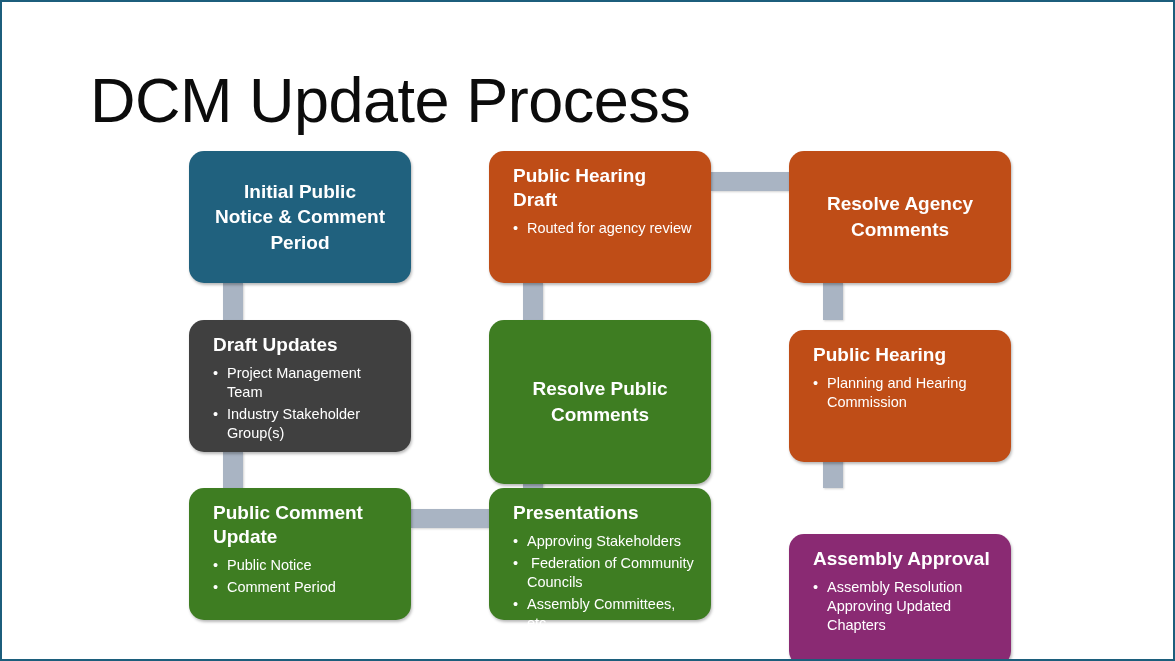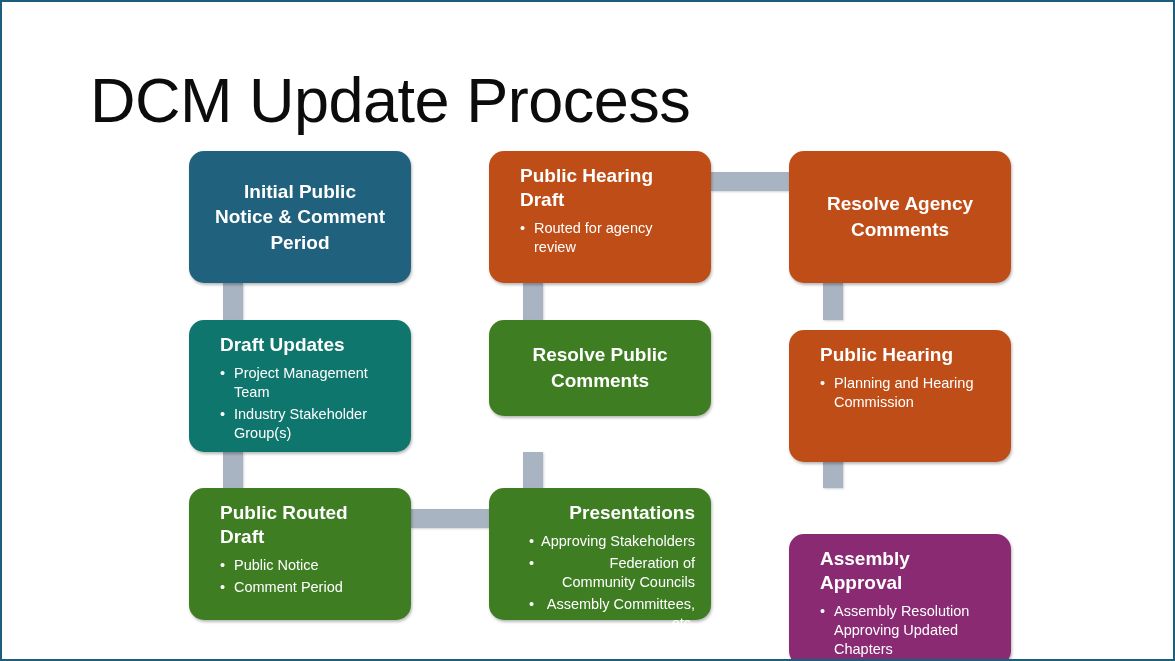--- a/index.html
+++ b/index.html
@@ -31,21 +31,21 @@
     box-shadow: 1px 1px 2px rgba(0,0,0,0.18);
     z-index: 1;
   }
   .node {
     position: absolute;
     z-index: 2;
     box-sizing: border-box;
     border-radius: 15px;
     color: #ffffff;
     box-shadow: 1px 2px 3px rgba(0,0,0,0.28);
-    padding: 13px 16px 10px 31px;
+    padding: 13px 16px 10px 24px;
   }
   .node.centered {
     display: flex;
     align-items: center;
     justify-content: center;
     text-align: center;
     padding: 0 24px;
   }
   .node-title {
     font-size: 19px;
@@ -81,53 +81,53 @@
       <div class="connector" style="background: rgb(169, 180, 195); left: 221px; top: 450px; width: 20px; height: 36px;"></div>
       <div class="connector" style="background: rgb(169, 180, 195); left: 521px; top: 281px; width: 20px; height: 37px;"></div>
       <div class="connector" style="background: rgb(169, 180, 195); left: 521px; top: 450px; width: 20px; height: 36px;"></div>
       <div class="connector" style="background: rgb(169, 180, 195); left: 821px; top: 281px; width: 20px; height: 37px;"></div>
       <div class="connector" style="background: rgb(169, 180, 195); left: 821px; top: 450px; width: 20px; height: 36px;"></div>
       <div class="connector" style="background: rgb(169, 180, 195); left: 409px; top: 507px; width: 78px; height: 19px;"></div>
       <div class="connector" style="background: rgb(169, 180, 195); left: 709px; top: 170px; width: 78px; height: 19px;"></div>
       <div class="node centered" style="left: 187px; top: 149px; width: 222px; height: 132px; background: rgb(32, 97, 126); color: rgb(255, 255, 255);">
         <div class="node-title">Initial Public Notice &amp; Comment Period</div>
       </div>
-      <div class="node" style="left: 187px; top: 318px; width: 222px; height: 132px; background: #0f766e; color: rgb(255, 255, 255);">
+      <div class="node" style="left: 187px; top: 318px; width: 222px; height: 132px; background: #404040; color: rgb(255, 255, 255);">
         <div class="node-title">Draft Updates</div>
         <div class="bullet">
           <span class="dot">•</span>
           <span class="txt">Project Management Team</span>
         </div>
         <div class="bullet">
           <span class="dot">•</span>
           <span class="txt">Industry Stakeholder Group(s)</span>
         </div>
       </div>
       <div class="node" style="left: 187px; top: 486px; width: 222px; height: 132px; background: rgb(62, 125, 34); color: rgb(255, 255, 255);">
-        <div class="node-title">Public Routed Draft</div>
+        <div class="node-title">Public Comment Update</div>
         <div class="bullet">
           <span class="dot">•</span>
           <span class="txt">Public Notice</span>
         </div>
         <div class="bullet">
           <span class="dot">•</span>
           <span class="txt">Comment Period</span>
         </div>
       </div>
       <div class="node" style="left: 487px; top: 149px; width: 222px; height: 132px; background: rgb(191, 77, 23); color: rgb(255, 255, 255);">
         <div class="node-title">Public Hearing Draft</div>
         <div class="bullet">
           <span class="dot">•</span>
           <span class="txt">Routed for agency review</span>
         </div>
       </div>
-      <div class="node centered" style="left: 487px; top: 318px; width: 222px; height: 96px; background: rgb(62, 125, 34); color: rgb(255, 255, 255);">
+      <div class="node centered" style="left: 487px; top: 318px; width: 222px; height: 164px; background: rgb(62, 125, 34); color: rgb(255, 255, 255);">
         <div class="node-title">Resolve Public Comments</div>
       </div>
-      <div class="node" style="left: 487px; top: 486px; width: 222px; height: 132px; background: rgb(62, 125, 34); color: rgb(255, 255, 255); text-align: right;">
+      <div class="node" style="left: 487px; top: 486px; width: 222px; height: 132px; background: rgb(62, 125, 34); color: rgb(255, 255, 255);">
         <div class="node-title">Presentations</div>
         <div class="bullet">
           <span class="dot">•</span>
           <span class="txt">Approving Stakeholders</span>
         </div>
         <div class="bullet">
           <span class="dot">•</span>
           <span class="txt"> Federation of Community Councils</span>
         </div>
         <div class="bullet">

